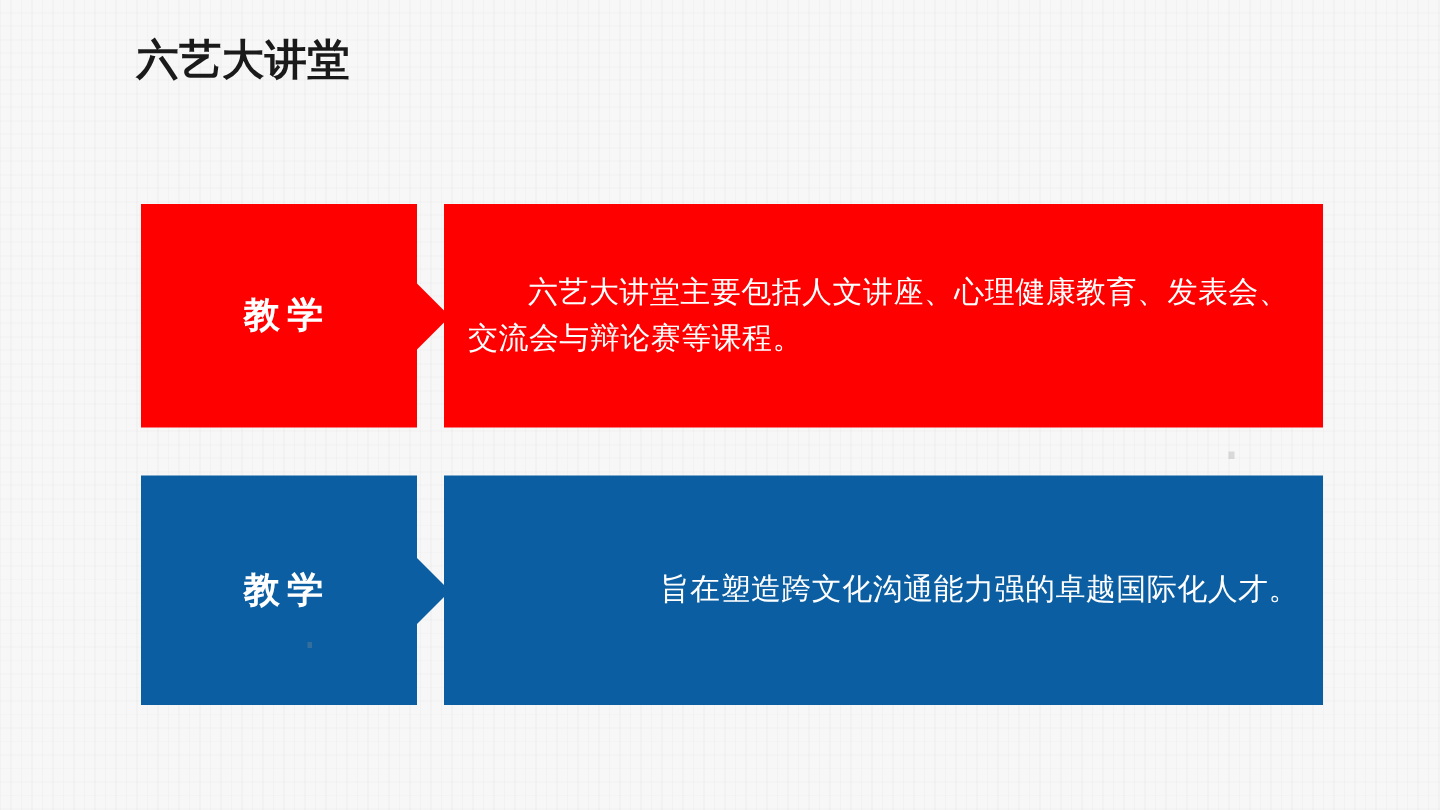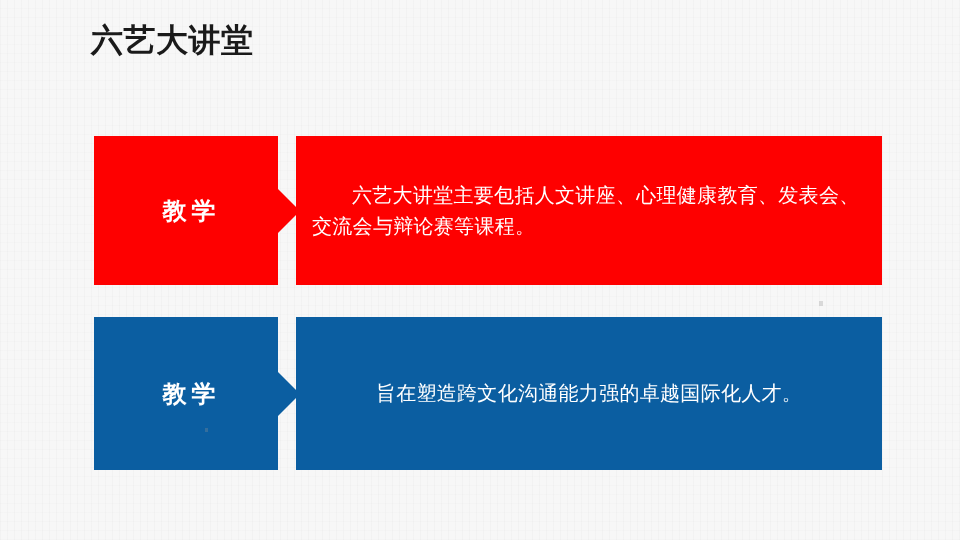--- a/index.html
+++ b/index.html
@@ -29,21 +29,21 @@
         rgba(0,0,0,0.000) 1px,
         rgba(0,0,0,0.000) 9px);
     overflow: hidden;
   }
 
   
   .slide-title {
     position: absolute;
     left: 91px;
     top: 21px;
-    font-size: 32px;
+    font-size: 28px;
     font-weight: bold;
     color: #1a1a1a;
     letter-spacing: 0.5px;
     line-height: 38px;
     white-space: nowrap;
   }
 
   
   .row {
     position: absolute;
@@ -140,21 +140,21 @@
     top: 317px;
     height: 153px;
   }
   #row-goal .label-body { background: #0b5ea1; }
   #row-goal .label-arrow { border-left-color: #0b5ea1; }
   #row-goal .content-block {
     background: #0b5ea1;
     justify-content: center;
   }
   #row-goal .content-text {
-    text-align: center;
+    text-align: right;
     text-indent: 0;
   }
 
   
   .speck {
     position: absolute;
     width: 4px;
     height: 5px;
     background: rgba(150,150,150,0.30);
   }

